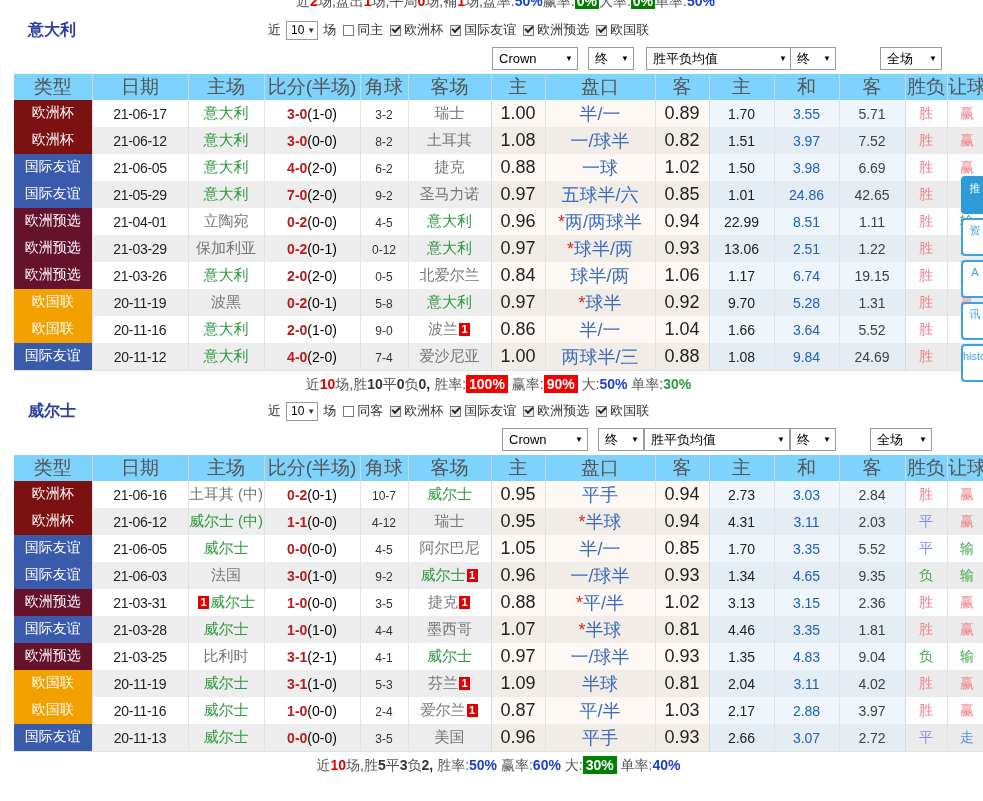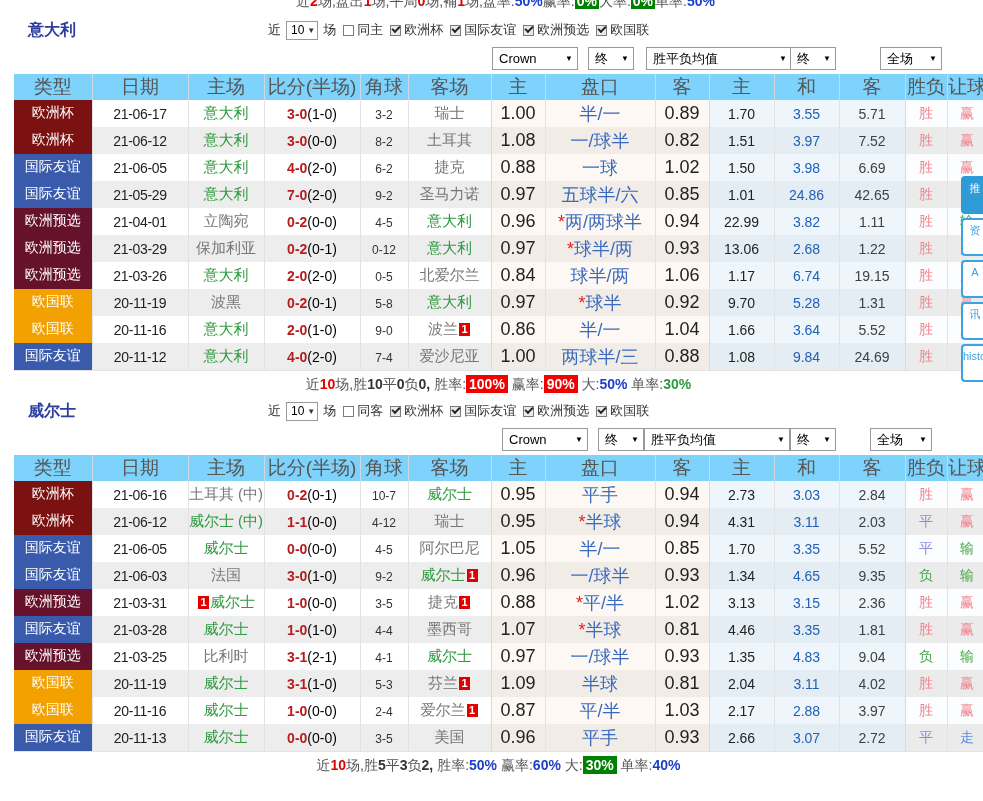--- a/index.html
+++ b/index.html
@@ -444,40 +444,40 @@
               </td>
               <td><span class="date">21-04-01</span></td>
               <td><span class="team-h team-other">立陶宛</span></td>
               <td><span class="score">0-2</span><span class="ht">(0-0)</span></td>
               <td><span class="corner">4-5</span></td>
               <td class="sep"><span class="team-h team-target">意大利</span></td>
               <td class="c-odds"><span class="odd">0.96</span></td>
               <td class="c-odds"><span class="hcp"><span class="star">*</span><span>两/两球半</span></span></td>
               <td class="c-odds sep"><span class="odd">0.94</span></td>
               <td class="c-avg"><span class="avg-h">22.99</span></td>
-              <td class="c-avg"><span class="avg-d">3.82</span></td>
+              <td class="c-avg"><span class="avg-d">8.51</span></td>
               <td class="c-avg sep"><span class="avg-a">1.11</span></td>
               <td class="c-res"><span class="res-win">胜</span></td>
               <td class="c-res"><span class="res-l">输</span></td>
               <td class="c-res"></td>
             </tr>
             <tr class="r-even">
               <td style="padding: 0px;">
                 <span class="badge qual">欧洲预选</span>
               </td>
               <td><span class="date">21-03-29</span></td>
               <td><span class="team-h team-other">保加利亚</span></td>
               <td><span class="score">0-2</span><span class="ht">(0-1)</span></td>
               <td><span class="corner">0-12</span></td>
               <td class="sep"><span class="team-h team-target">意大利</span></td>
               <td class="c-odds"><span class="odd">0.97</span></td>
               <td class="c-odds"><span class="hcp"><span class="star">*</span><span>球半/两</span></span></td>
               <td class="c-odds sep"><span class="odd">0.93</span></td>
               <td class="c-avg"><span class="avg-h">13.06</span></td>
-              <td class="c-avg"><span class="avg-d">2.68</span></td>
+              <td class="c-avg"><span class="avg-d">2.51</span></td>
               <td class="c-avg sep"><span class="avg-a">1.22</span></td>
               <td class="c-res"><span class="res-win">胜</span></td>
               <td class="c-res"><span class="res-w">赢</span></td>
               <td class="c-res"></td>
             </tr>
             <tr class="r-odd">
               <td style="padding: 0px;">
                 <span class="badge qual">欧洲预选</span>
               </td>
               <td><span class="date">21-03-26</span></td>

